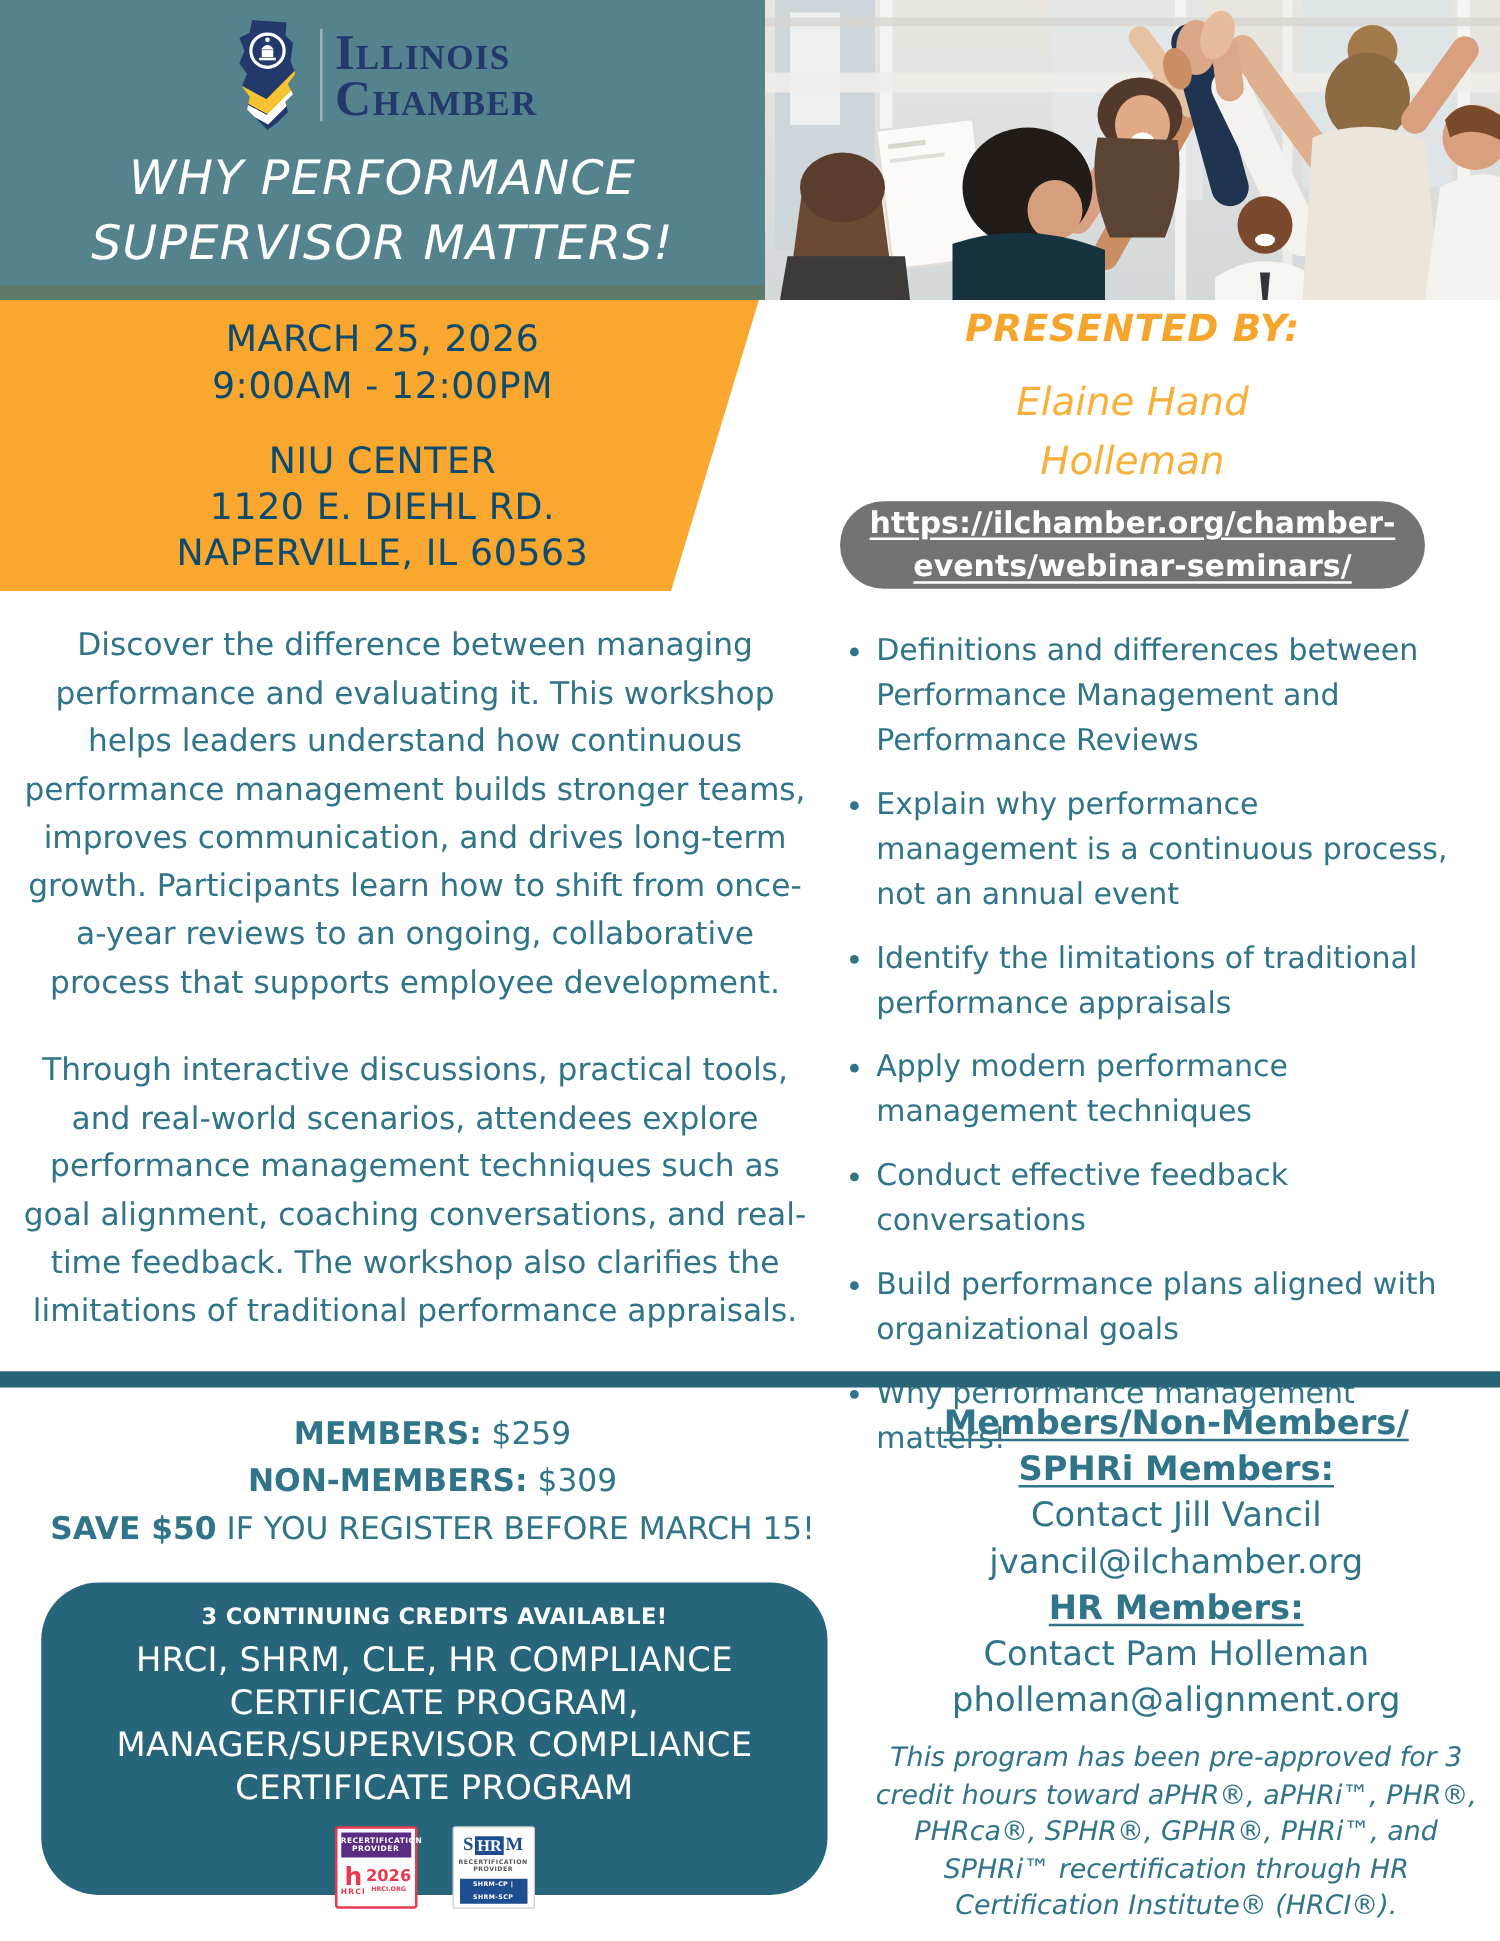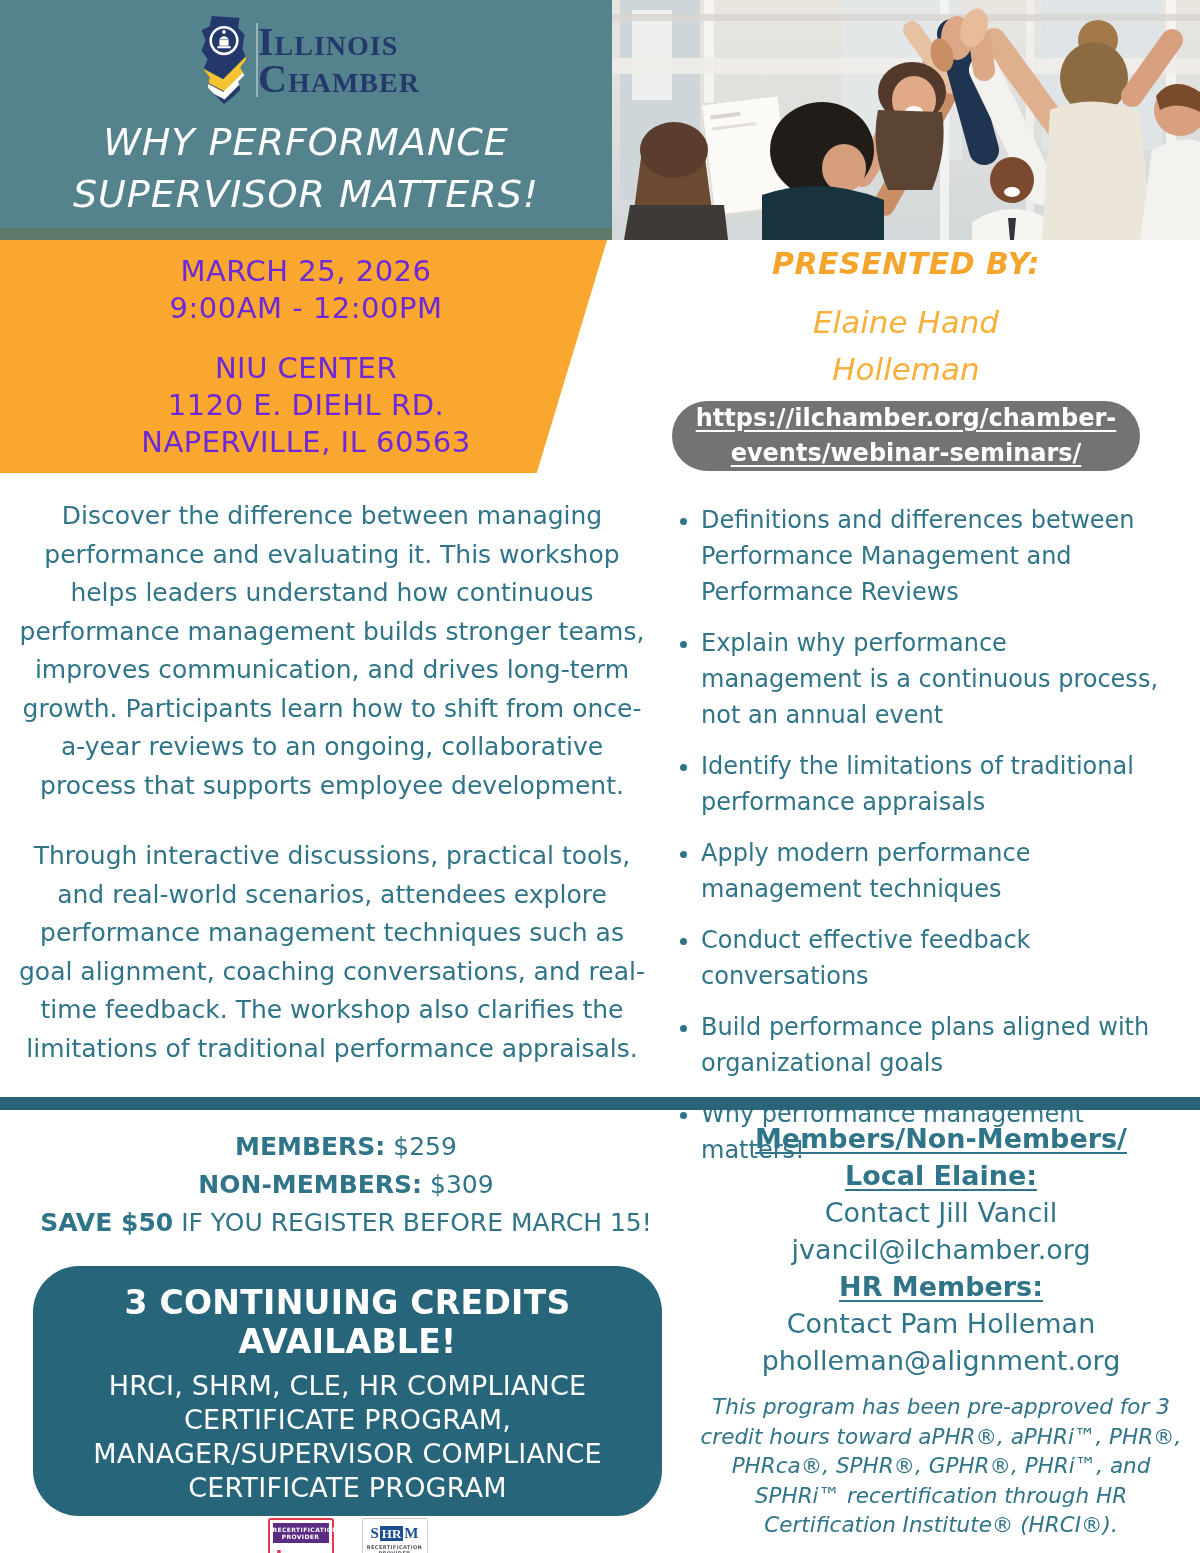--- a/index.html
+++ b/index.html
@@ -3,33 +3,33 @@
 <meta charset="utf-8">
 <style>
   html,body{margin:0;padding:0;background:#9a9a9a;}
   .page{
     position:relative;width:1200px;height:1553px;margin:0 auto;background:#ffffff;
     font-family:"DejaVu Sans","Liberation Sans",sans-serif;overflow:hidden;
   }
   
   .teal-header{position:absolute;left:0;top:0;width:612px;height:228px;background:#54828D;}
   .olive-strip{position:absolute;left:0;top:228px;width:612px;height:12px;background:#5E7A6B;}
-  .logo{position:absolute;left:0;top:14px;width:612px;display:flex;justify-content:center;align-items:center;}
+  .logo{position:absolute;left:0;top:14px;width:612px;display:flex;justify-content:center;align-items:center;gap:10px;}
   .logo-state{width:64px;height:92px;flex:0 0 auto;}
   .logo-divider{width:2px;height:74px;background:#b9c6cd;opacity:.7;}
   .logo-text{color:#24396B;font-family:"Liberation Serif","DejaVu Serif",serif;
     font-variant:small-caps;font-weight:700;font-size:40px;line-height:37px;letter-spacing:1px;}
   .flyer-title{position:absolute;left:0;top:116px;width:612px;text-align:center;color:#ffffff;
     font-style:italic;font-weight:500;font-size:38px;line-height:52px;letter-spacing:1px;}
   
   .photo{position:absolute;left:612px;top:0;width:588px;height:240px;overflow:hidden;}
   .photo svg{display:block;}
   
   .orange-box{position:absolute;left:0;top:240px;width:612px;height:233px;background:#F9A72E;
-    clip-path:polygon(0 0,99.2% 0,87.7% 100%,0 100%);color:#6d28d9;text-align:center;
+    clip-path:polygon(0 0,99.2% 0,87.7% 100%,0 100%);color:#0c4a6e;text-align:center;
     font-size:29px;line-height:37px;font-weight:500;letter-spacing:.5px;padding-top:13px;box-sizing:border-box;}
   .orange-box .venue-block{margin-top:23px;}
   
   .presenter{position:absolute;left:612px;top:246px;width:588px;text-align:center;}
   .presented-by{color:#F5A42C;font-weight:700;font-style:italic;font-size:30px;letter-spacing:.5px;}
   .presenter-name{color:#F8B03C;font-style:italic;font-size:31px;line-height:47px;margin-top:18px;}
   .url-pill{display:inline-block;margin-top:8px;background:#737373;border-radius:42px;
     padding:0 24px;color:#ffffff;font-weight:700;font-size:24px;line-height:35px;
     text-decoration:none;}
   .url-pill span{text-decoration:underline;text-underline-offset:4px;white-space:nowrap;}
@@ -43,21 +43,21 @@
   .objectives-col li{margin:15px;padding:0;}
   
   .divider{position:absolute;left:0;top:1097px;width:1200px;height:13px;background:#296478;}
   
   .pricing{position:absolute;left:0;top:1128px;width:692px;text-align:center;color:#2F7488;
     font-size:25px;line-height:38px;}
   .pricing b{font-weight:700;}
   
   .credits-box{position:absolute;left:33px;top:1266px;width:629px;height:250px;background:#26657A;
     border-radius:46px;color:#ffffff;text-align:center;box-sizing:border-box;padding-top:17px;}
-  .credits-title{font-weight:700;font-size:33px;letter-spacing:.3px;}
+  .credits-title{font-weight:700;font-size:18px;letter-spacing:.3px;}
   .credits-body{margin:8px auto 0;width:566px;font-size:27px;line-height:34px;letter-spacing:.2px;}
   .badges{margin-top:13px;display:flex;justify-content:center;gap:28px;}
   
   .hrci-badge{width:66px;height:66px;background:#ffffff;border:2px solid #E8384F;border-radius:3px;
     box-sizing:border-box;padding:3px 3px;display:flex;flex-direction:column;color:#E8384F;}
   .hrci-top{background:#5B2D82;color:#fff;font-size:6px;line-height:7px;font-weight:700;
     letter-spacing:.4px;padding:3px 0;}
   .hrci-bottom{flex:1;display:flex;align-items:center;justify-content:space-around;}
   .hrci-h{font-size:20px;font-weight:800;line-height:18px;}
   .hrci-hrci{font-size:6px;font-weight:700;letter-spacing:1px;}
@@ -272,21 +272,21 @@
           <div>RECERTIFICATION</div>
           <div>PROVIDER</div>
         </div>
         <div class="shrm-band">SHRM-CP | SHRM-SCP</div>
       </div>
     </div>
   </div>
 
   <div class="contact">
     <div class="hd">Members/Non-Members/</div>
-    <div class="hd">Local Elaine:</div>
+    <div class="hd">SPHRi Members:</div>
     <div>Contact Jill Vancil</div>
     <div>jvancil@ilchamber.org</div>
     <div class="hd">HR Members:</div>
     <div>Contact Pam Holleman</div>
     <div>pholleman@alignment.org</div>
     <div class="disclaimer">This program has been pre-approved for 3 credit hours toward aPHR®, aPHRi™, PHR®, PHRca®, SPHR®, GPHR®, PHRi™, and SPHRi™ recertification through HR Certification Institute® (HRCI®).</div>
   </div>
 
 </div>
 

